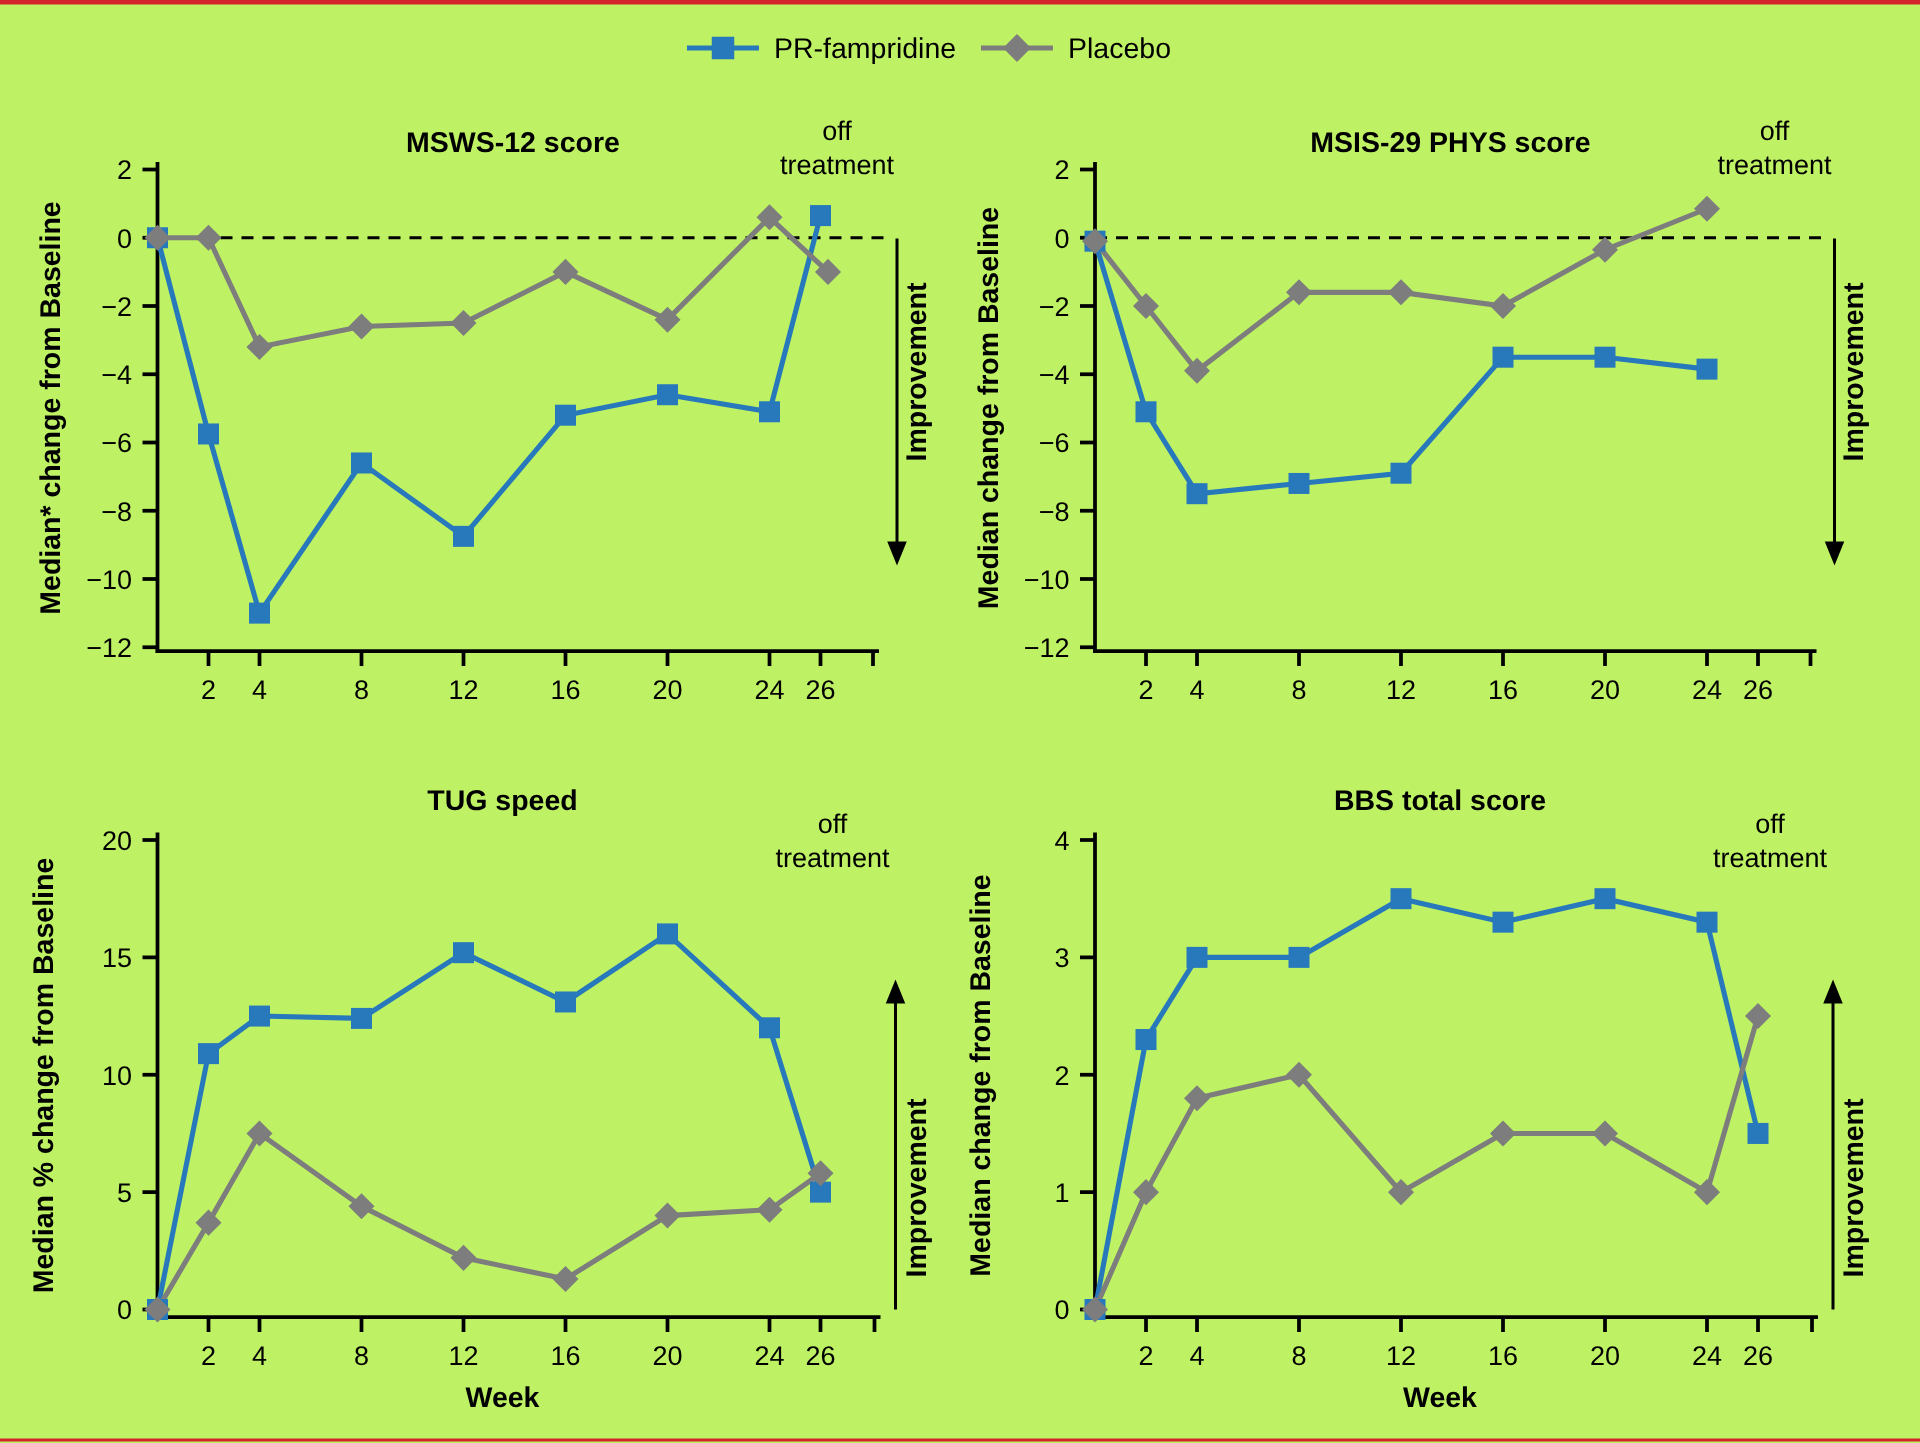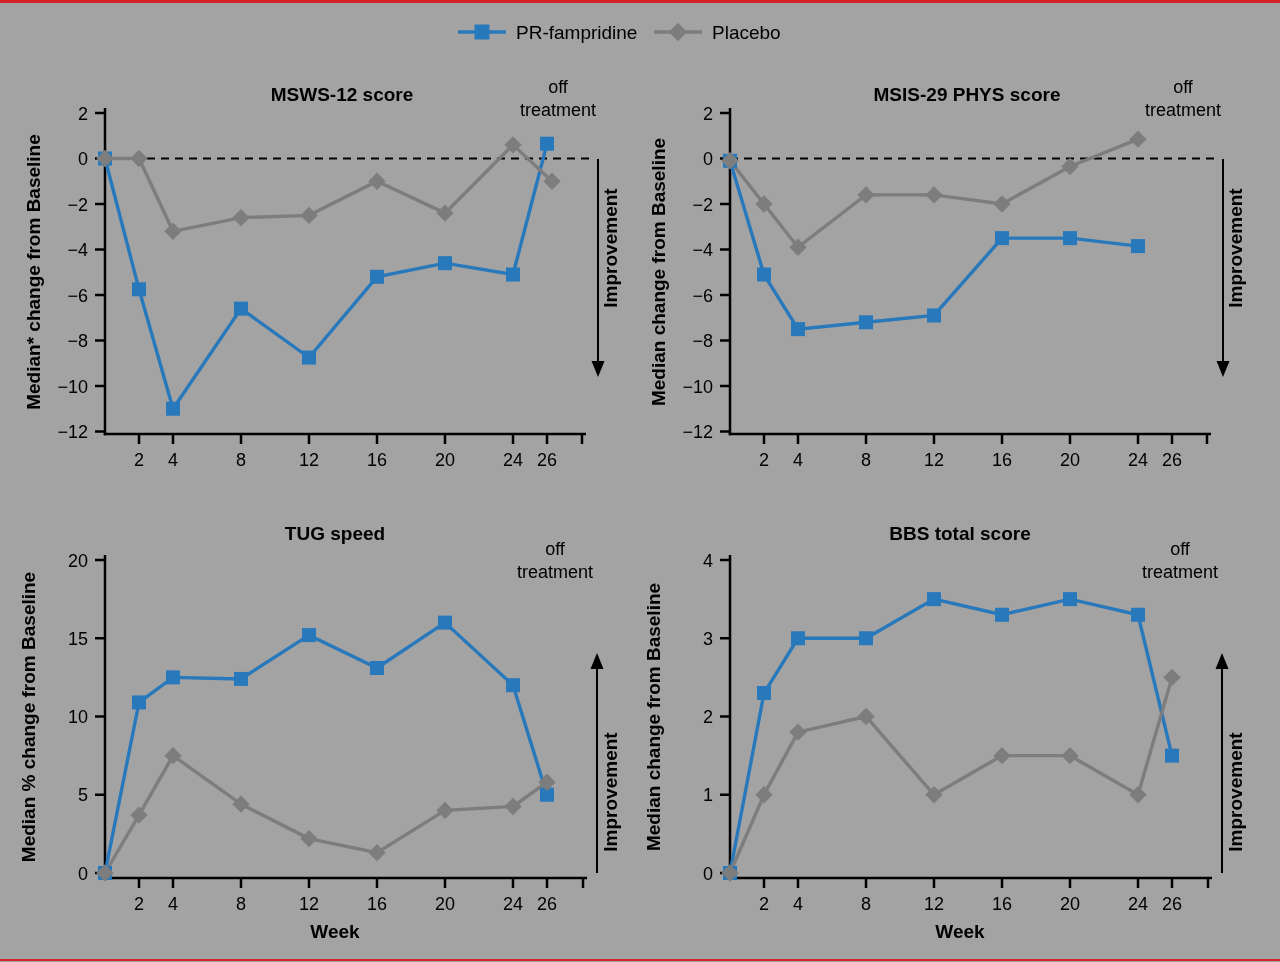--- a/index.html
+++ b/index.html
@@ -13,21 +13,21 @@
   }
   .rule { position: absolute; left: 0; width: 1280px; }
   .rule.top { top: 0; height: 3px; }
   .rule.bottom { bottom: 1px; height: 2px; }
   svg.panel, svg.legend { position: absolute; overflow: visible; }
   svg text { font-family: "Liberation Sans", sans-serif; fill: #000000; }
 </style>
 </head>
 <body>
 
-<div class="figure" style="background: #a3a3a3;">
+<div class="figure" style="background: #bef264;">
   <div class="rule top" style="background: rgb(213, 35, 43);"></div>
 
   <svg class="legend" id="legend" width="420" height="44" viewBox="0 0 420 44" style="left:430px; top:8px;">
       <line x1="28" y1="24" x2="76" y2="24" stroke="#2878bc" stroke-width="3.4"></line>
       <rect x="44.5" y="16.5" width="15" height="15" fill="#2878bc"></rect>
       <text x="86" y="30.5" font-size="19" font-weight="normal" text-anchor="start">PR-fampridine</text>
       <line x1="224" y1="24" x2="272" y2="24" stroke="#7d7d7d" stroke-width="3.4"></line>
       <path d="M 248 14.7 L 257.3 24 L 248 33.3 L 238.7 24 Z" fill="#7d7d7d"></path>
       <text x="282" y="30.5" font-size="19" font-weight="normal" text-anchor="start">Placebo</text>
     </svg>

